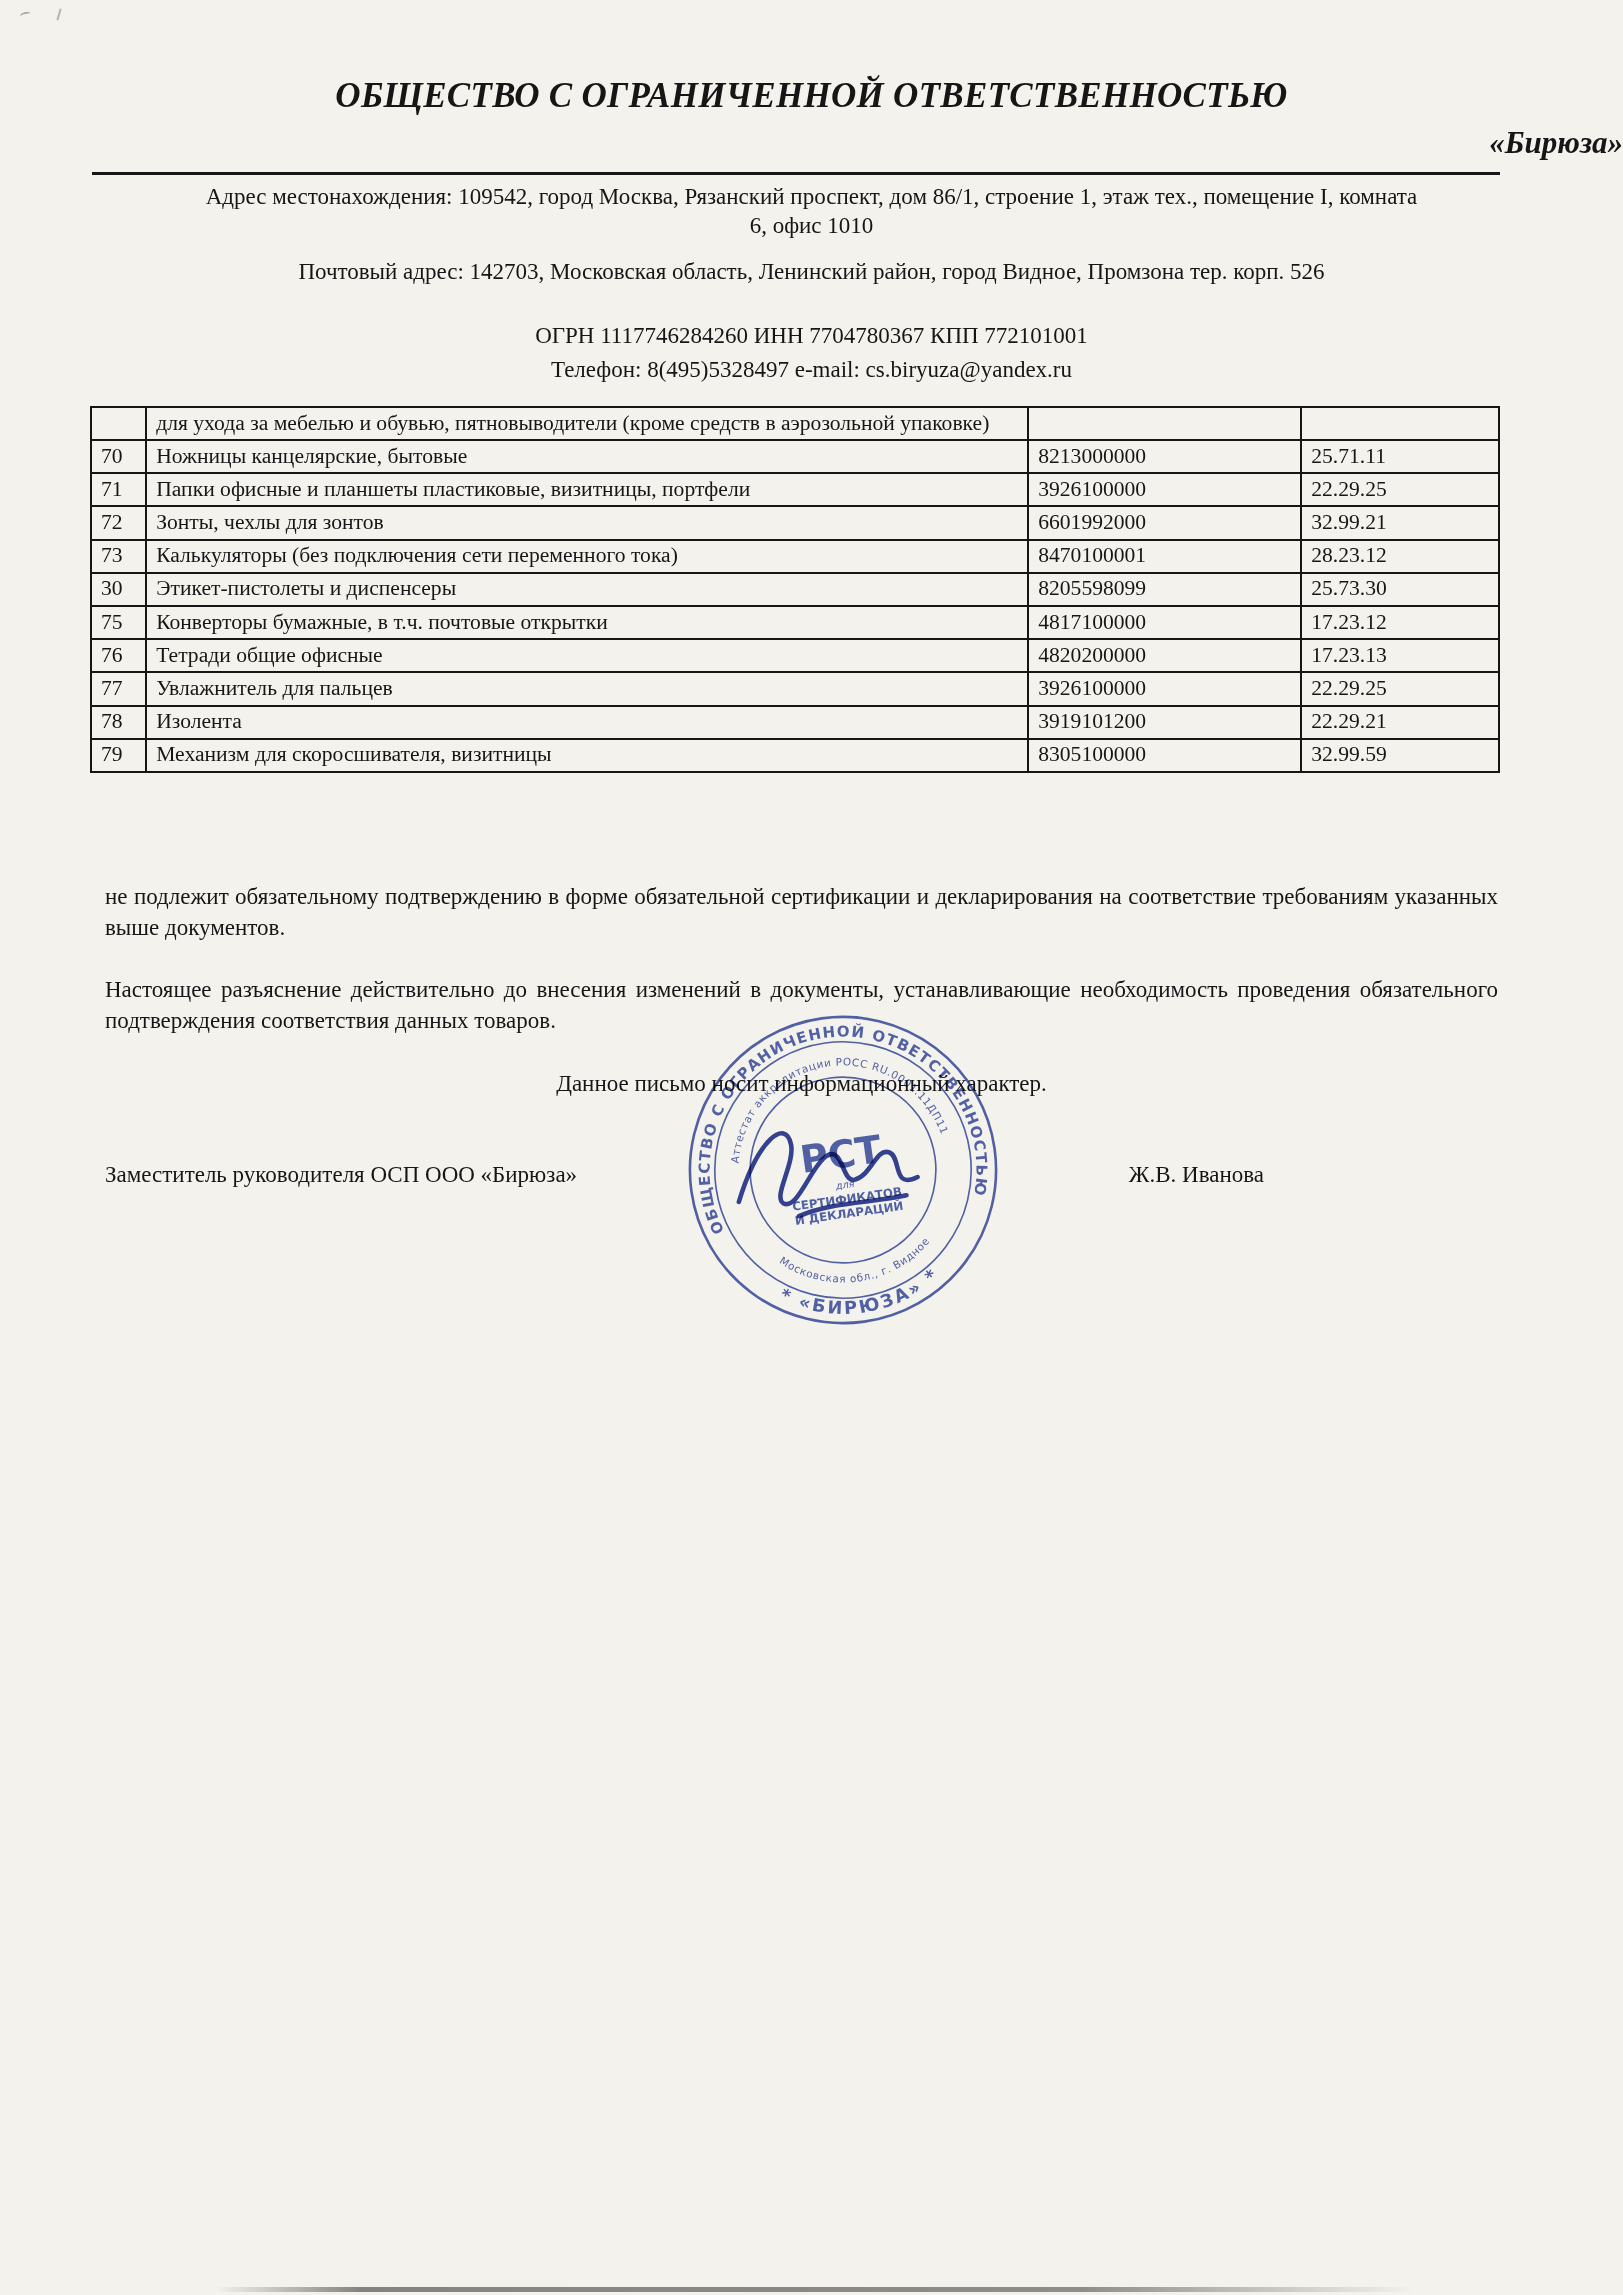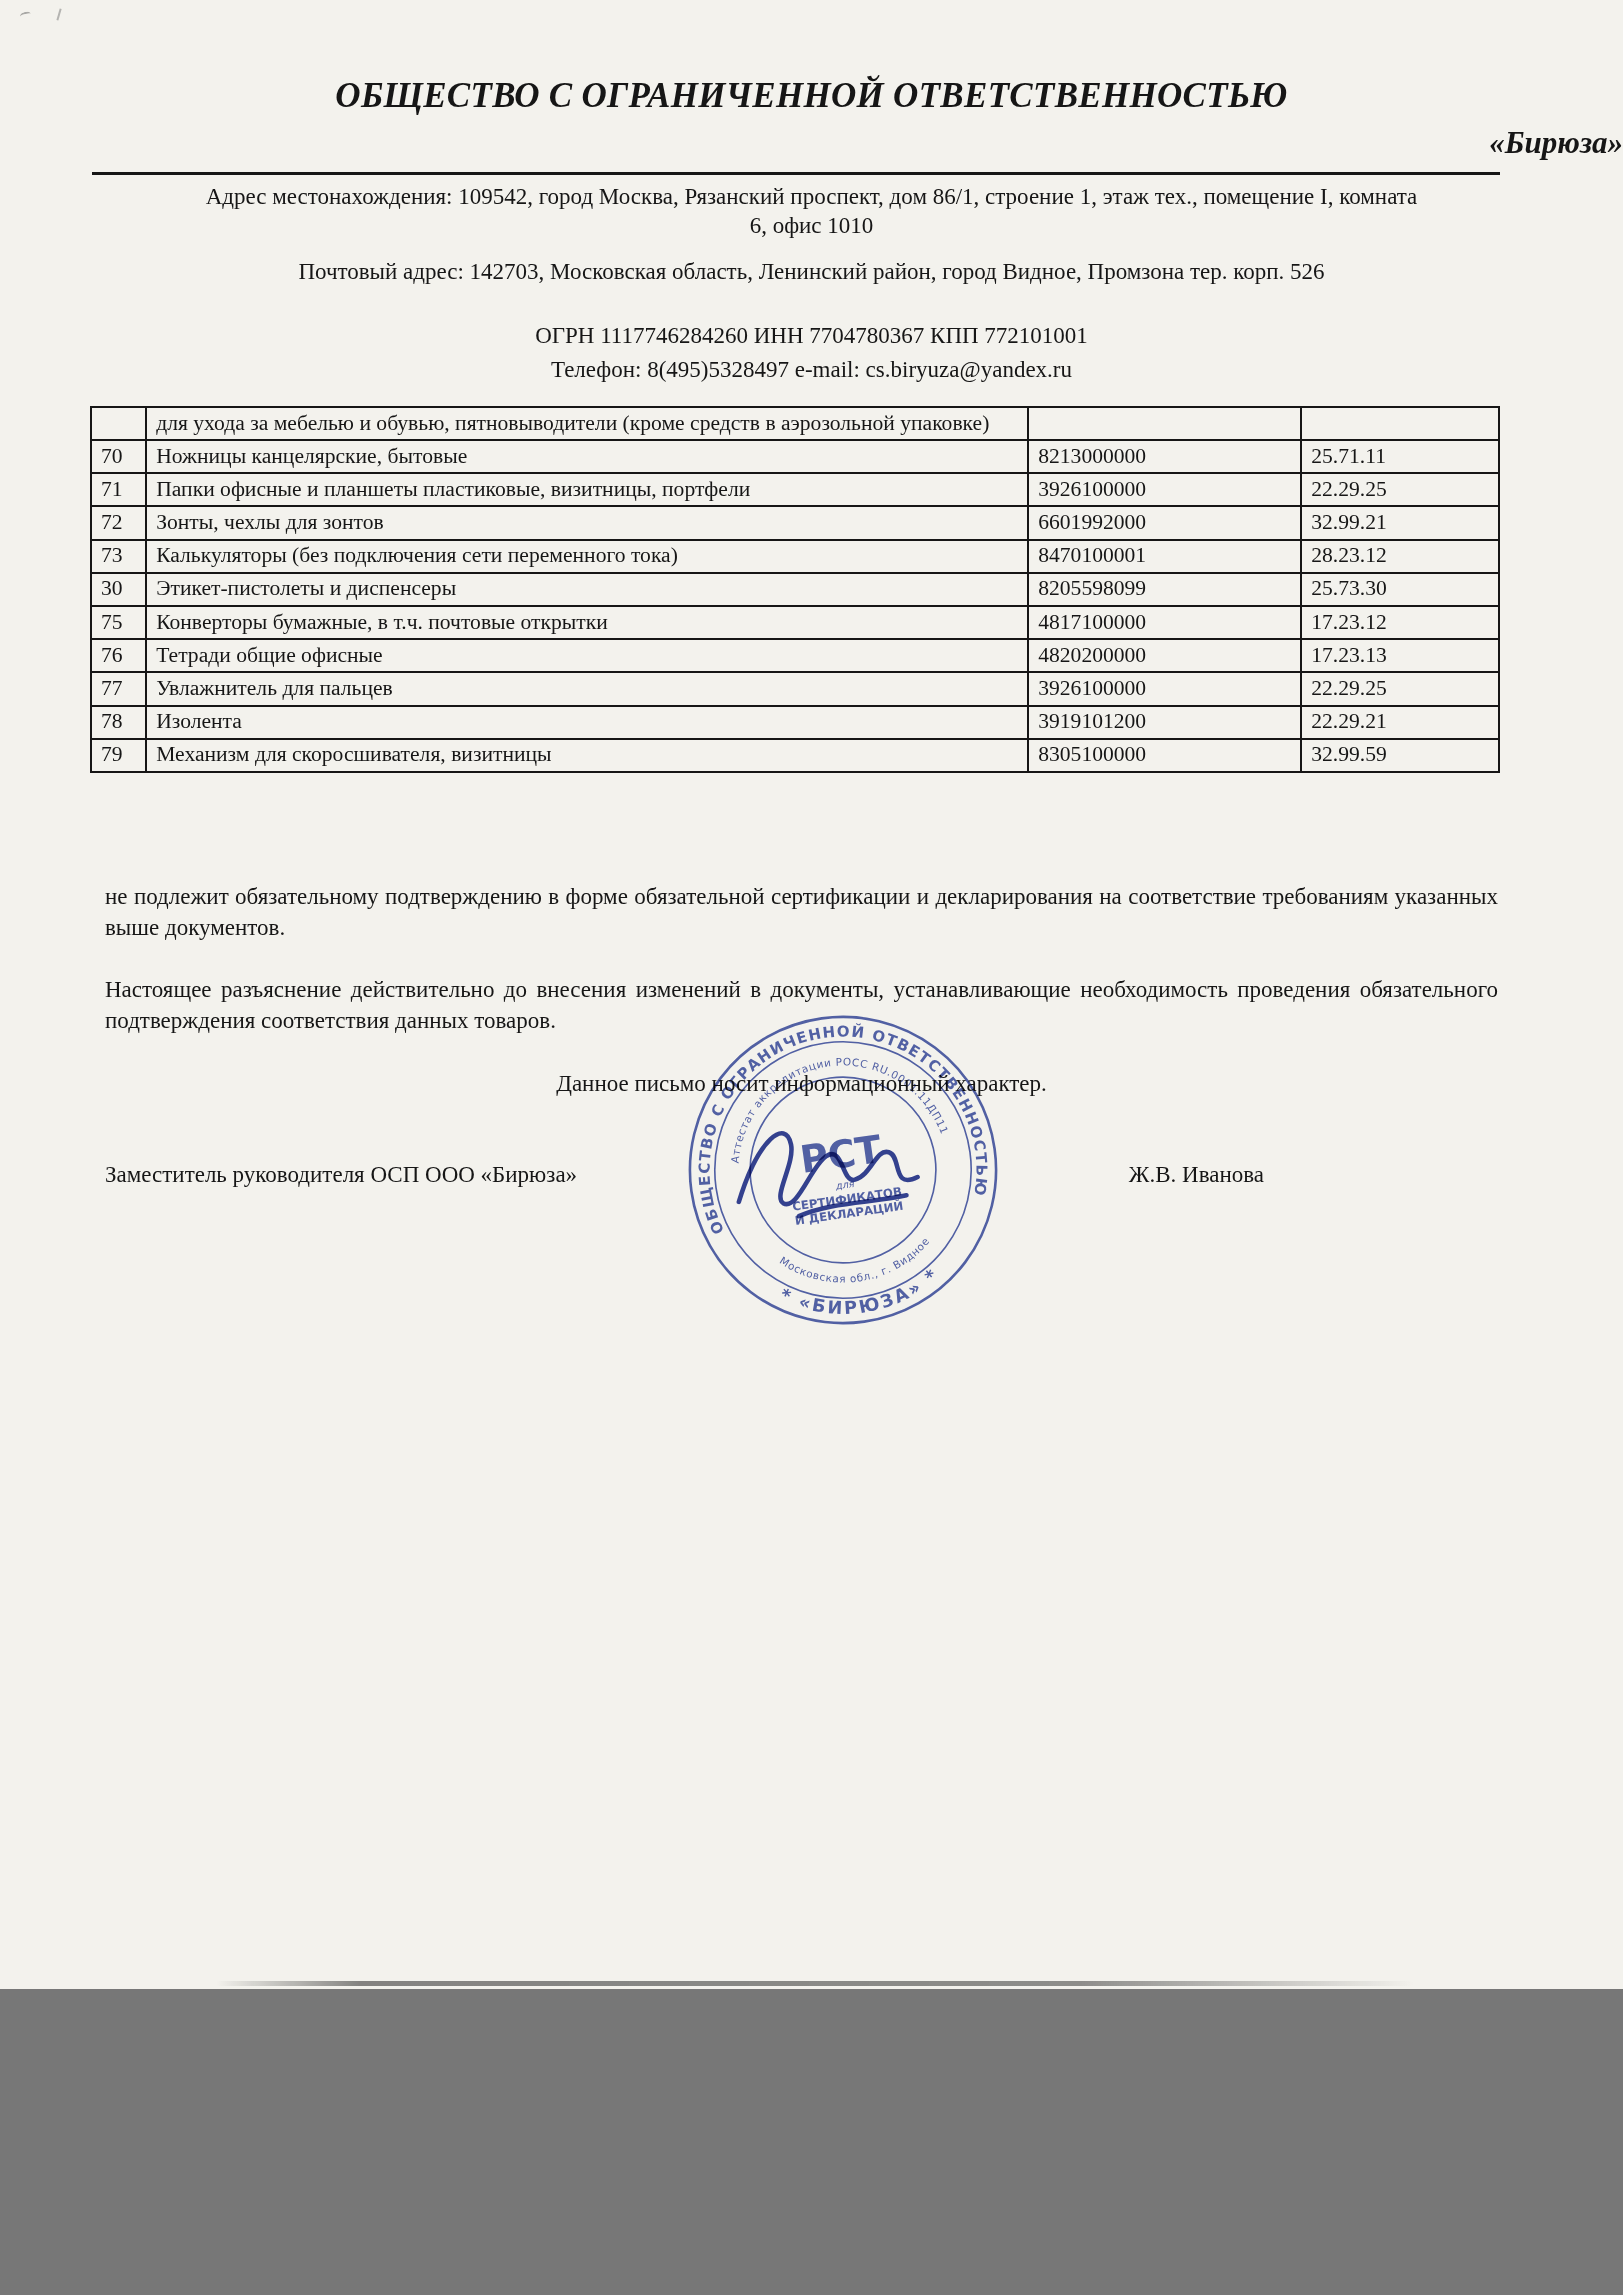--- a/index.html
+++ b/index.html
@@ -1,19 +1,19 @@
 <!DOCTYPE html>
 <html style="font-size:10.5px"><head>
 <meta charset="utf-8">
 <style>
   * { margin:0; padding:0; box-sizing:border-box; }
   html, body { background:#777; }
   .page {
     position:relative;
-    width:1623px; height:1989px;
+    width:1623px; height:2295px;
     background:#f3f2ed;
     font-family:"Liberation Serif", serif;
     color:#161616;
     overflow:hidden;
     margin:0 auto;
   }
   
   .mark-a { position:absolute; left:19.6px; top:11.8px; width:10.5px; height:6.5px;
             border-top:2px solid rgba(95,95,95,.5); border-radius:50%; transform:rotate(-14deg); }
   .mark-b { position:absolute; left:58px; top:9.2px; width:5.2px; height:11.8px;

